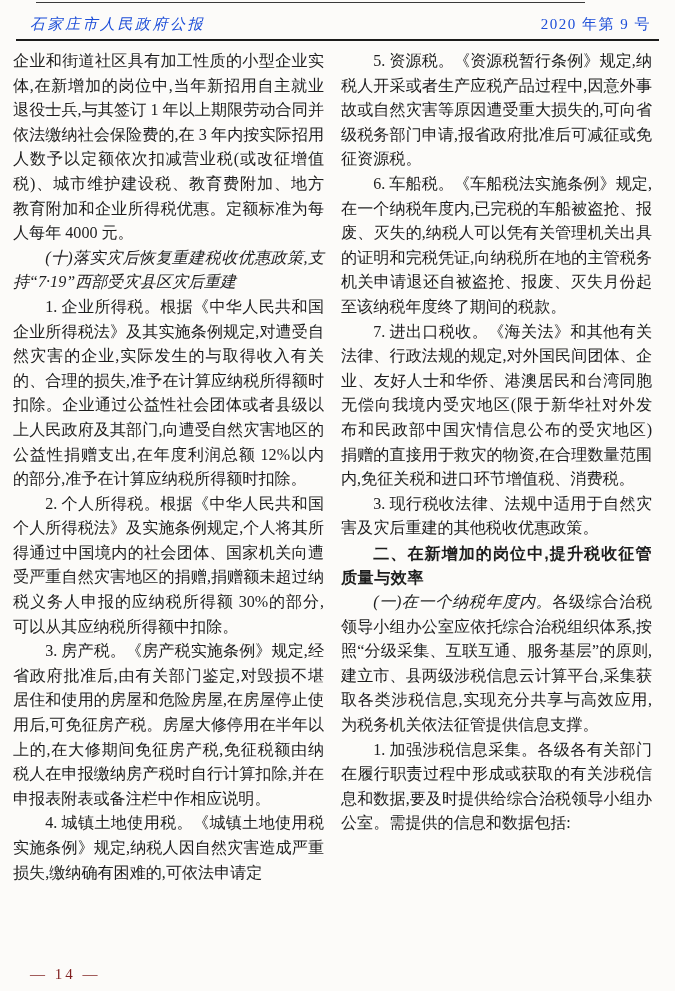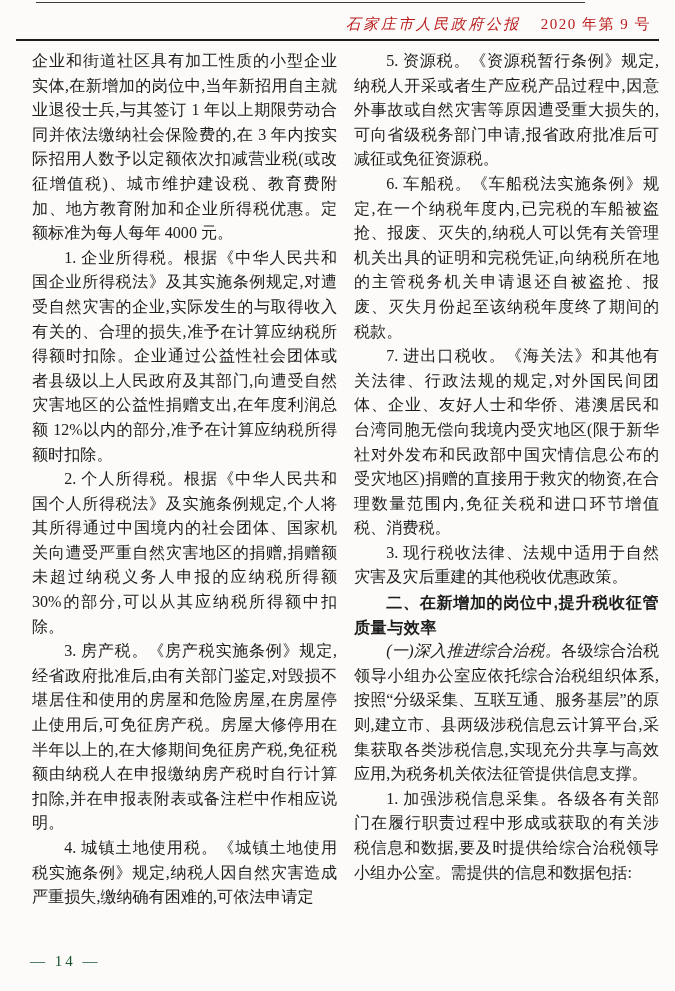--- a/index.html
+++ b/index.html
@@ -21,43 +21,42 @@
   .scan-topline {
     position: absolute;
     top: 2px;
     left: 36px;
     width: 549px;
     height: 1px;
     background: #3a3a3a;
   }
   .page-header {
     display: flex;
-    justify-content: flex-end;
+    justify-content: space-between;
     align-items: baseline;
     padding: 15px 24px 0 30px;
     font-size: 15px;
-    color: #b91c1c;
-    gap: 20px;
+    color: #1d4ed8;
   }
   .pub-title {
     font-style: italic;            
     letter-spacing: 2.5px;
   }
   .issue-no {
     letter-spacing: 1.5px;
   }
   .header-rule {
     height: 2px;
     background: #1c1c1c;
     margin: 5px 16px 0 16px;
   }
   .columns {
     display: flex;
     gap: 17px;
-    padding: 8px 16px 0 32px;
+    padding: 8px 16px 0 13px;
   }
   .col {
     width: 311px;
     font-size: 16.1px;
     line-height: 24.6px;
     text-align: justify;
     text-justify: inter-ideograph;
   }
   .col p {
     margin: 0;
@@ -70,57 +69,58 @@
     font-style: italic;            
   }
   .sec-heading {
     font-weight: 700;
     font-family: "Liberation Sans", "DejaVu Sans", sans-serif; 
     letter-spacing: 0.5px;
   }
   .page-number {
     position: absolute;
     left: 30px;
-    bottom: 21px;
+    bottom: 8px;
     font-size: 15px;
     letter-spacing: 3px;
-    color: #14532d;
+    color: #7f1d1d;
   }
 </style>
 </head>
 <body>
 
 <div class="page">
 
   <div class="scan-topline"></div>
 
   <div class="page-header">
     <span class="pub-title">石家庄市人民政府公报</span>
     <span class="issue-no">2020 年第 9 号</span>
   </div>
 
   <div class="header-rule"></div>
 
   <div class="columns">
 
     <div class="col">
       <p class="cont">企业和街道社区具有加工性质的小型企业实体,在新增加的岗位中,当年新招用自主就业退役士兵,与其签订 1 年以上期限劳动合同并依法缴纳社会保险费的,在 3 年内按实际招用人数予以定额依次扣减营业税(或改征增值税)、城市维护建设税、教育费附加、地方教育附加和企业所得税优惠。定额标准为每人每年 4000 元。</p>
+      <p class="kaiti">(十)落实灾后恢复重建税收优惠政策,支持“7·19”西部受灾县区灾后重建</p>
       <p>1. 企业所得税。根据《中华人民共和国企业所得税法》及其实施条例规定,对遭受自然灾害的企业,实际发生的与取得收入有关的、合理的损失,准予在计算应纳税所得额时扣除。企业通过公益性社会团体或者县级以上人民政府及其部门,向遭受自然灾害地区的公益性捐赠支出,在年度利润总额 12%以内的部分,准予在计算应纳税所得额时扣除。</p>
       <p>2. 个人所得税。根据《中华人民共和国个人所得税法》及实施条例规定,个人将其所得通过中国境内的社会团体、国家机关向遭受严重自然灾害地区的捐赠,捐赠额未超过纳税义务人申报的应纳税所得额 30%的部分,可以从其应纳税所得额中扣除。</p>
       <p>3. 房产税。《房产税实施条例》规定,经省政府批准后,由有关部门鉴定,对毁损不堪居住和使用的房屋和危险房屋,在房屋停止使用后,可免征房产税。房屋大修停用在半年以上的,在大修期间免征房产税,免征税额由纳税人在申报缴纳房产税时自行计算扣除,并在申报表附表或备注栏中作相应说明。</p>
       <p>4. 城镇土地使用税。《城镇土地使用税实施条例》规定,纳税人因自然灾害造成严重损失,缴纳确有困难的,可依法申请定</p>
     </div>
 
     <div class="col">
       <p>5. 资源税。《资源税暂行条例》规定,纳税人开采或者生产应税产品过程中,因意外事故或自然灾害等原因遭受重大损失的,可向省级税务部门申请,报省政府批准后可减征或免征资源税。</p>
       <p>6. 车船税。《车船税法实施条例》规定,在一个纳税年度内,已完税的车船被盗抢、报废、灭失的,纳税人可以凭有关管理机关出具的证明和完税凭证,向纳税所在地的主管税务机关申请退还自被盗抢、报废、灭失月份起至该纳税年度终了期间的税款。</p>
       <p>7. 进出口税收。《海关法》和其他有关法律、行政法规的规定,对外国民间团体、企业、友好人士和华侨、港澳居民和台湾同胞无偿向我境内受灾地区(限于新华社对外发布和民政部中国灾情信息公布的受灾地区)捐赠的直接用于救灾的物资,在合理数量范围内,免征关税和进口环节增值税、消费税。</p>
       <p>3. 现行税收法律、法规中适用于自然灾害及灾后重建的其他税收优惠政策。</p>
       <p class="sec-heading">二、在新增加的岗位中,提升税收征管质量与效率</p>
-      <p><span class="kaiti">(一)深入推进综合治税。</span><span>各级综合治税领导小组办公室应依托综合治税组织体系,按照“分级采集、互联互通、服务基层”的原则,建立市、县两级涉税信息云计算平台,采集获取各类涉税信息,实现充分共享与高效应用,为税务机关依法征管提供信息支撑。</span></p>
+      <p><span class="kaiti">(一)在一个纳税年度内。</span><span>各级综合治税领导小组办公室应依托综合治税组织体系,按照“分级采集、互联互通、服务基层”的原则,建立市、县两级涉税信息云计算平台,采集获取各类涉税信息,实现充分共享与高效应用,为税务机关依法征管提供信息支撑。</span></p>
       <p>1. 加强涉税信息采集。各级各有关部门在履行职责过程中形成或获取的有关涉税信息和数据,要及时提供给综合治税领导小组办公室。需提供的信息和数据包括:</p>
     </div>
 
   </div>
 
   <div class="page-number">— 14 —</div>
 
 </div>
 
 </body></html>

